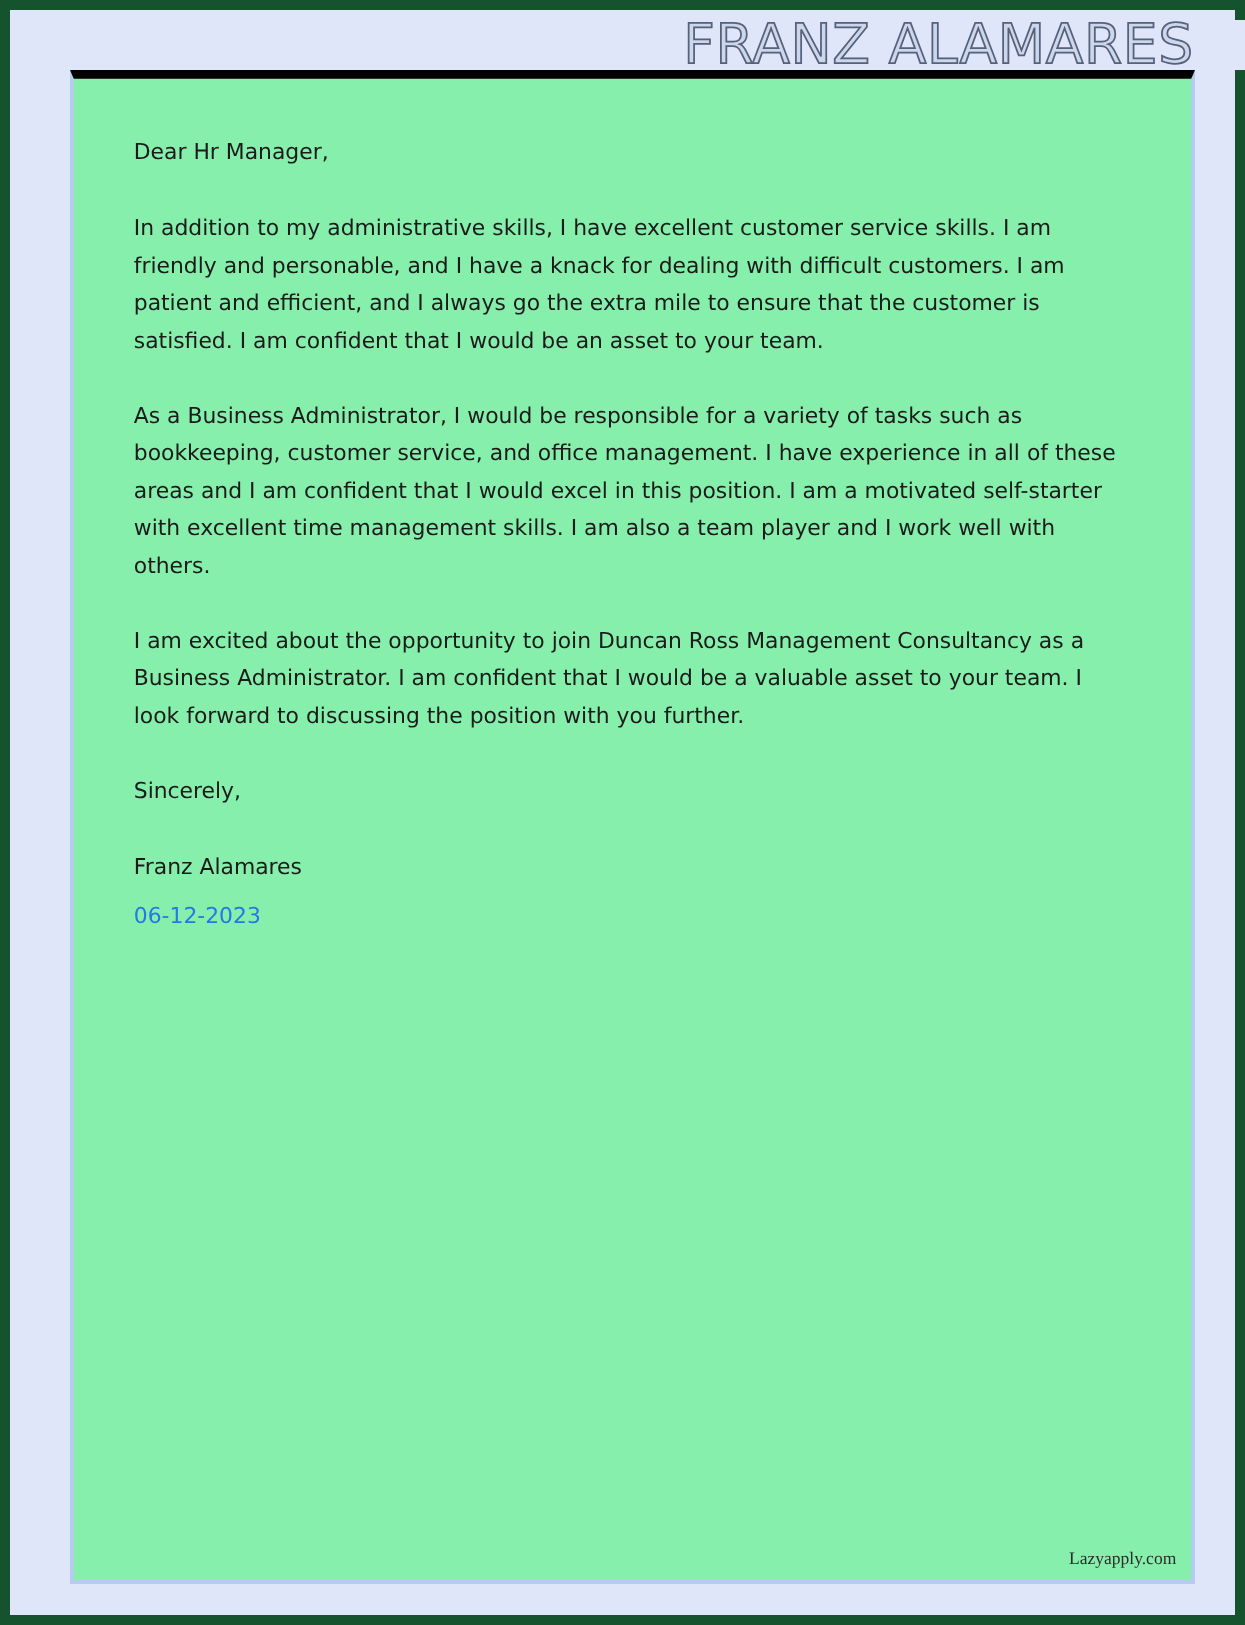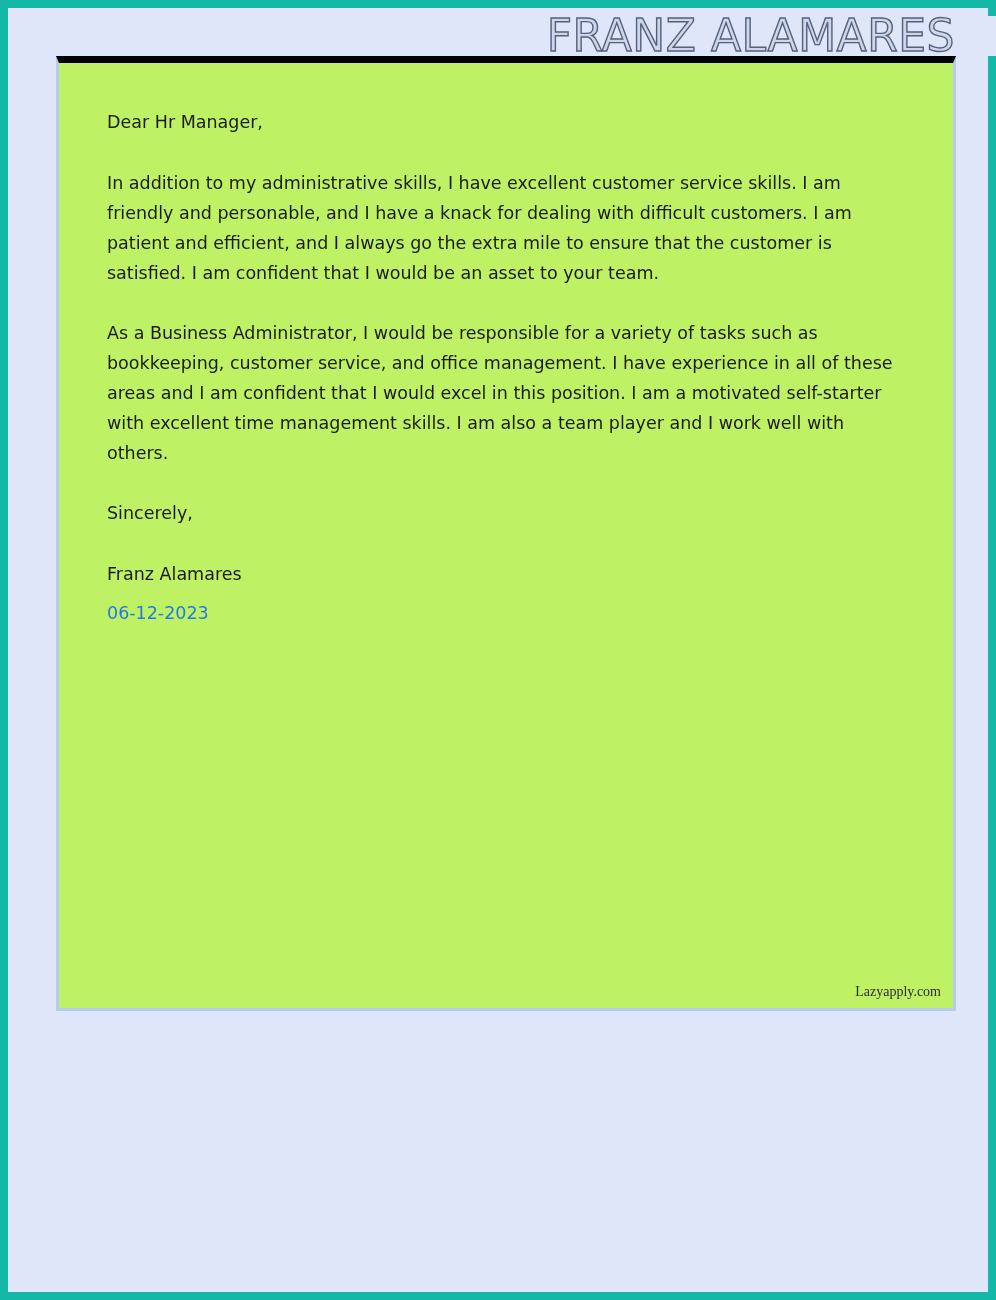--- a/index.html
+++ b/index.html
@@ -16,21 +16,21 @@
   }
 
   
   .frame {
     position: absolute;
     left: 0;
     top: 0;
     width: 996px;
     height: 1300px;
     box-sizing: border-box;
-    border: 8px solid #14b8a6;
+    border: 8px solid #14532d;
     background: #dfe6fa;
   }
 
   
   .header-band {
     position: absolute;
     left: 8px;
     top: 8px;
     width: 980px;
     height: 40px;
@@ -52,23 +52,23 @@
     text-stroke: 1.4px #56617a;
     white-space: nowrap;
   }
 
   
   .page {
     position: absolute;
     left: 48px;
     top: 48px;
     width: 900px;
-    height: 955px;
+    height: 1211px;
     box-sizing: border-box;
-    background: #bef264;
+    background: #86efac;
     border-left: 3px solid #b7cbf0;
     border-right: 3px solid #b7cbf0;
     border-bottom: 3px solid #b7cbf0;
     border-top: 7px solid #000000;
   }
 
   .page-inner {
     position: relative;
     width: 100%;
     height: 100%;
@@ -132,20 +132,21 @@
 
       <div class="letter-body">
 
         <p class="para salutation">Dear Hr Manager,</p>
 
 
         <p class="para">In addition to my administrative skills, I have excellent customer service skills. I am friendly and personable, and I have a knack for dealing with difficult customers. I am patient and efficient, and I always go the extra mile to ensure that the customer is satisfied. I am confident that I would be an asset to your team.</p>
 
         <p class="para">As a Business Administrator, I would be responsible for a variety of tasks such as bookkeeping, customer service, and office management. I have experience in all of these areas and I am confident that I would excel in this position. I am a motivated self-starter with excellent time management skills. I am also a team player and I work well with others.</p>
 
+        <p class="para">I am excited about the opportunity to join Duncan Ross Management Consultancy as a Business Administrator. I am confident that I would be a valuable asset to your team. I look forward to discussing the position with you further.</p>
 
         <p class="para closing">Sincerely,</p>
 
         <p class="para signature">Franz Alamares</p>
 
         <p class="para date">06-12-2023</p>
 
       </div>
 
       <div class="footer-note">Lazyapply.com</div>

